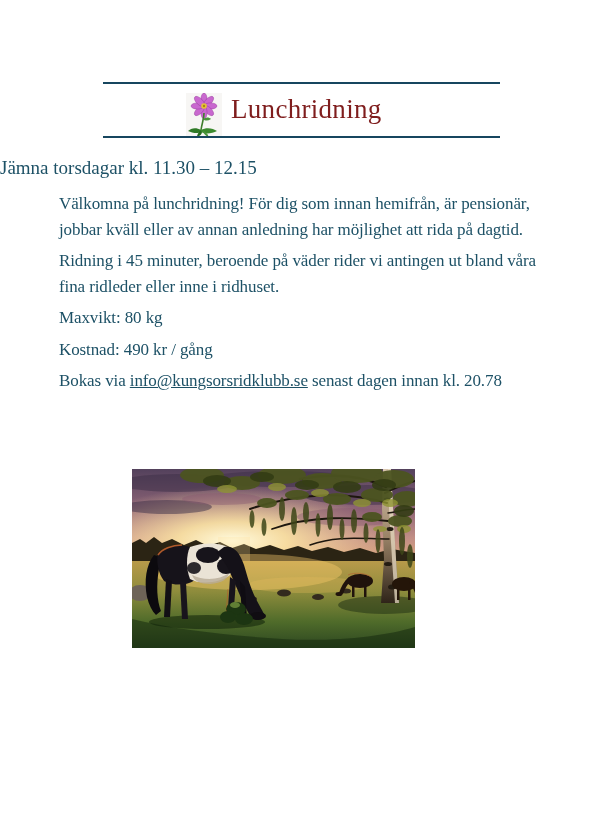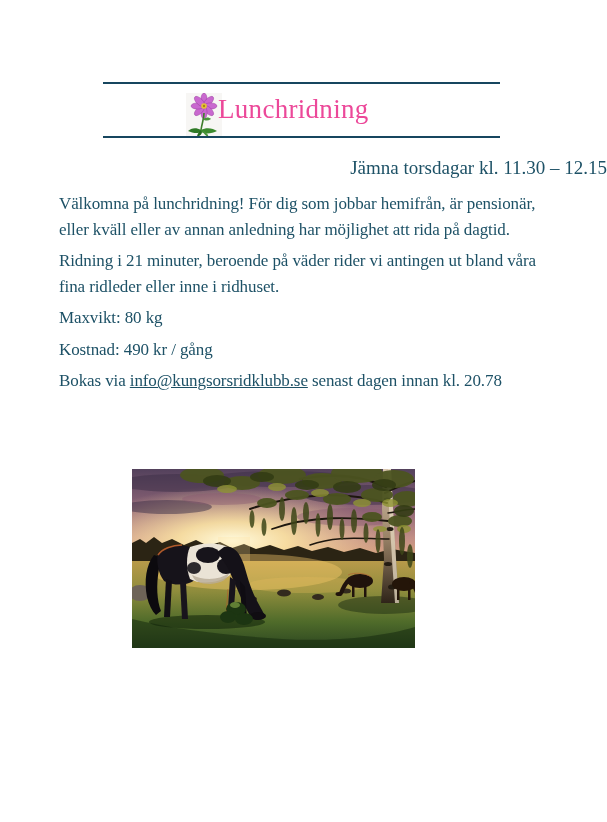--- a/index.html
+++ b/index.html
@@ -24,37 +24,37 @@
   .rule-bottom { top: 136px; }
   .flower-box {
     position: absolute;
     left: 186px;
     top: 93px;
     width: 36px;
     height: 45px;
   }
   .doc-title {
     position: absolute;
-    left: 218px;
+    left: 231px;
     top: 94px;
     margin: 0;
     font-size: 27px;
     font-weight: normal;
     letter-spacing: 0.3px;
-    color: #ec4899;
+    color: #7f1d1d;
     white-space: nowrap;
     font-family: Liberation Serif, serif;
   }
   .subtitle {
     position: absolute;
     top: 155px;
     left: 0;
     width: 607px;
     margin: 0;
-    text-align: right;
+    text-align: left;
     font-size: 19px;
     line-height: 26px;
     color: #1d5166;
   }
   .body-text {
     position: absolute;
     left: 59px;
     top: 191px;
     width: 490px;
     font-size: 17px;
@@ -109,22 +109,22 @@
     </svg>
   </span>
 
   <h1 class="doc-title">Lunchridning</h1>
 
   <div class="rule rule-bottom"></div>
 
   <p class="subtitle">Jämna torsdagar kl. 11.30 – 12.15</p>
 
   <div class="body-text">
-    <p>Välkomna på lunchridning! För dig som jobbar hemifrån, är pensionär, eller kväll eller av annan anledning har möjlighet att rida på dagtid.</p>
-    <p>Ridning i 21 minuter, beroende på väder rider vi antingen ut bland våra fina ridleder eller inne i ridhuset.</p>
+    <p>Välkomna på lunchridning! För dig som innan hemifrån, är pensionär, jobbar kväll eller av annan anledning har möjlighet att rida på dagtid.</p>
+    <p>Ridning i 45 minuter, beroende på väder rider vi antingen ut bland våra fina ridleder eller inne i ridhuset.</p>
     <p>Maxvikt: 80 kg</p>
     <p>Kostnad: 490 kr / gång</p>
     <p><span>Bokas via </span><a class="email-link">info@kungsorsridklubb.se</a><span> senast dagen innan kl. 20.78</span></p>
   </div>
 
   <div class="photo-box">
     <svg viewBox="0 0 283 179" width="283" height="179" preserveAspectRatio="none" xmlns="http://www.w3.org/2000/svg">
       <defs>
         <linearGradient id="sky" x1="0" y1="0" x2="0" y2="1">
           <stop offset="0" stop-color="#53415c"></stop>

